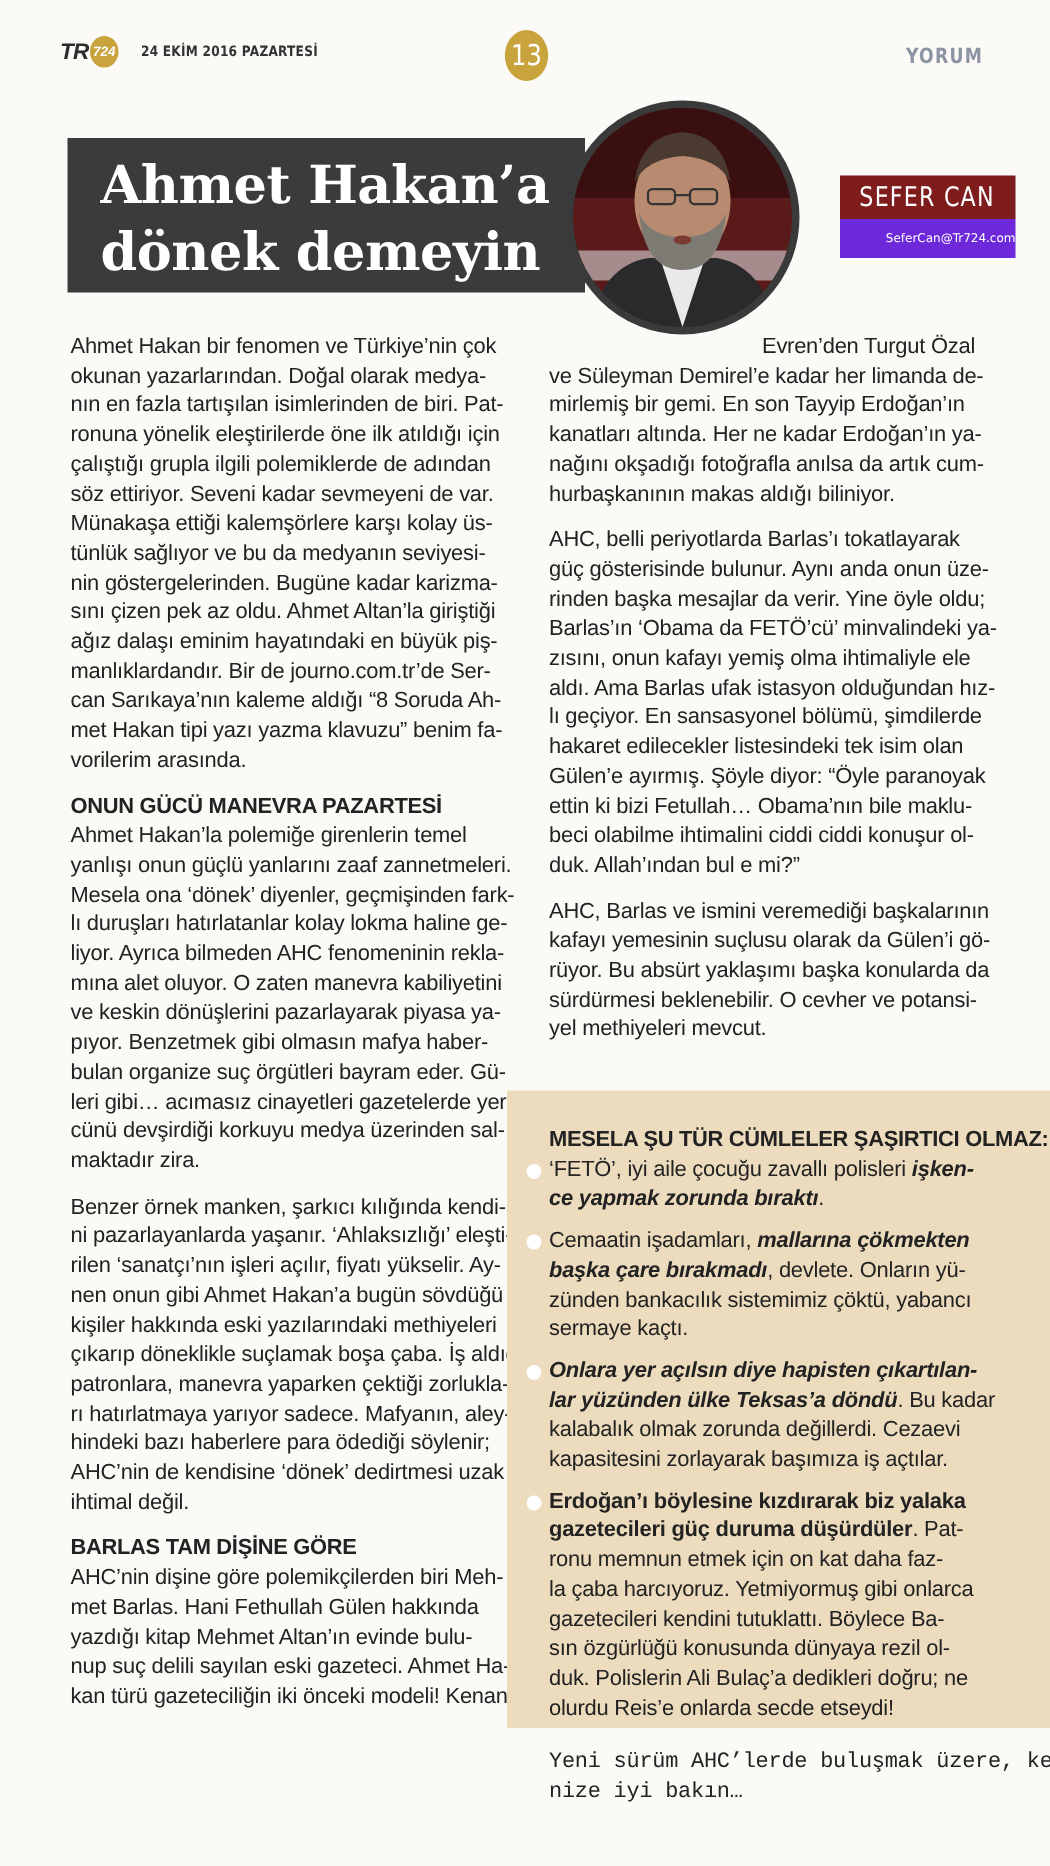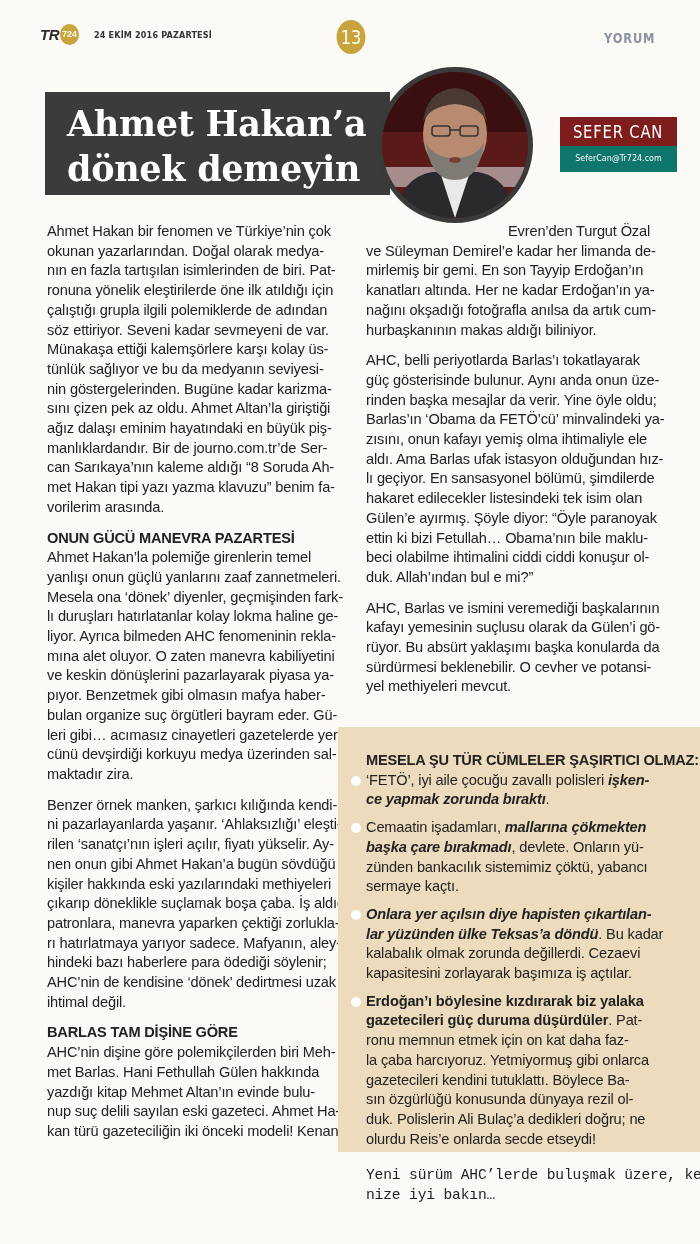--- a/index.html
+++ b/index.html
@@ -7,34 +7,34 @@
     width:700px; height:1244px; overflow:hidden;
     background:#fbfaf7;
     font-family:"Liberation Sans", sans-serif;
     color:#1e1e1e;
     position:relative;
   }
   .abs { position:absolute; }
   
   .logo { left:40px; top:24px; width:50px; height:22px; }
   .logo-tr { position:absolute; left:0; top:2px; font-weight:bold; font-style:italic; font-size:15px; color:#2c2c2c; letter-spacing:-0.5px; font-family:"Liberation Sans", sans-serif; }
-  .logo-circle { position:absolute; left:20px; top:0; width:19px; height:21px; border-radius:50%; background:#c9a43c; color:#fff; font-size:9px; font-weight:bold; text-align:center; line-height:21px; }
+  .logo-circle { position:absolute; left:20px; top:0; width:19px; height:21px; border-radius:50%; background:#c9a43c; color:#fff; font-size:9px; font-weight:bold; font-style:italic; text-align:center; line-height:21px; }
   .date { left:94px; top:29px; font-size:9.5px; font-weight:bold; color:#333; letter-spacing:0.2px; font-family:"DejaVu Sans", sans-serif; transform:scaleX(0.85); transform-origin:left; }
   .page-num { left:334px; top:20px; width:34px; height:34px; border-radius:50%; background:#c9a43c; color:#fff; text-align:center; line-height:34px; font-size:19px; font-family:"DejaVu Sans", sans-serif; transform:scaleX(0.85); }
   .section { left:604px; top:30px; font-size:14px; font-weight:bold; color:#8c93a2; letter-spacing:1px; font-family:"DejaVu Sans", sans-serif; transform:scaleX(0.82); transform-origin:left; }
 
   
   .title-box { left:45px; top:92px; width:345px; height:103px; background:#3b3b3b; }
   .title { left:67px; top:101px; color:#fff; font-family:"DejaVu Serif", serif; font-weight:bold; font-size:35px; line-height:45px; letter-spacing:-0.3px; }
   .photo { left:377px; top:67px; width:156px; height:156px; border-radius:50%; background:#333; border:5px solid #3a3a3a; overflow:hidden; box-sizing:border-box; }
 
   
   .author-name { left:560px; top:117px; width:117px; height:29px; background:#7f1d1d; color:#fff; text-align:center; font-size:18px; line-height:29px; font-family:"DejaVu Sans", sans-serif; letter-spacing:1px; }
   .author-name span { display:inline-block; transform:scaleX(0.82); }
-  .author-email { left:560px; top:146px; width:117px; height:26px; background:#0f766e; color:#fff; text-align:center; font-size:8px; line-height:26px; font-family:"DejaVu Sans", sans-serif; }
+  .author-email { left:560px; top:146px; width:117px; height:26px; background:#6d28d9; color:#fff; text-align:right; font-size:8px; line-height:26px; font-family:"DejaVu Sans", sans-serif; }
 
   
   .col { font-size:14.6px; line-height:19.7px; color:#222; letter-spacing:-0.15px; }
   .col p { margin:0; white-space:nowrap; }
   .col .para { margin-bottom:11px; }
   .col h3 { margin:0; font-size:14.6px; line-height:19.7px; font-weight:bold; letter-spacing:-0.2px; }
   .left { left:47px; top:222px; }
   .right { left:366px; top:222px; }
 
   .box { left:338px; top:727px; width:362px; height:425px; background:#ecdcbd; }

